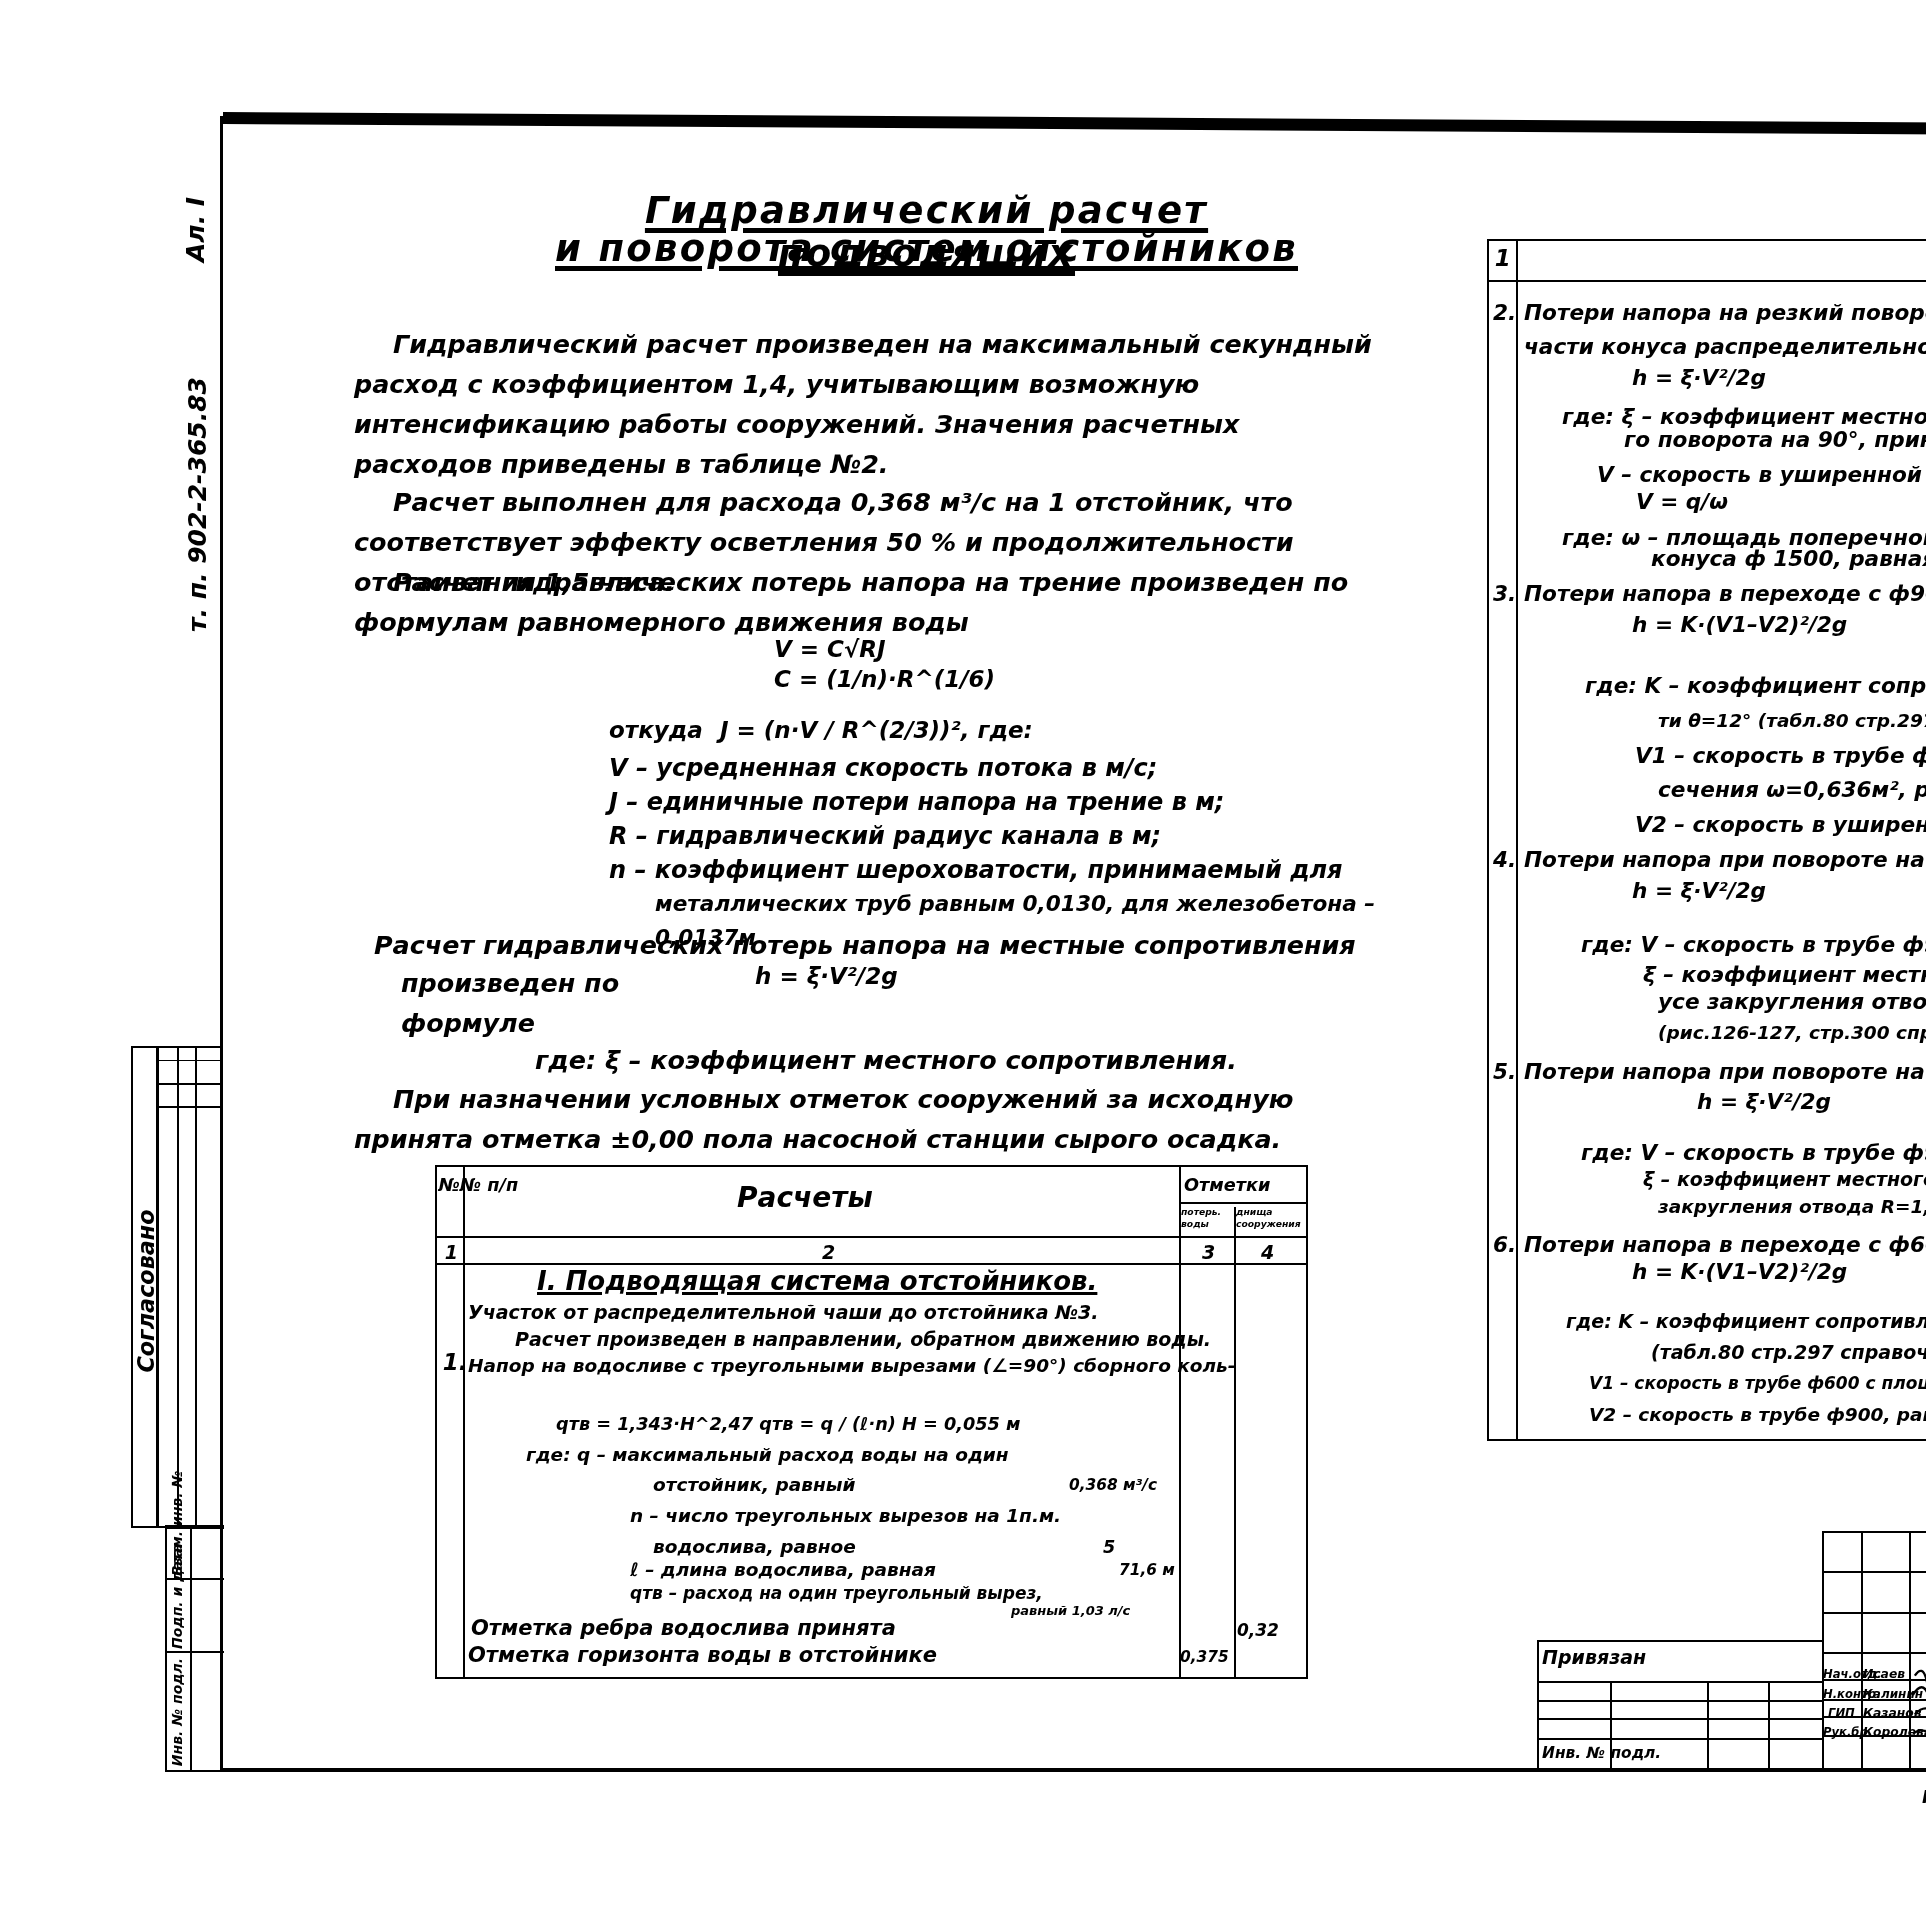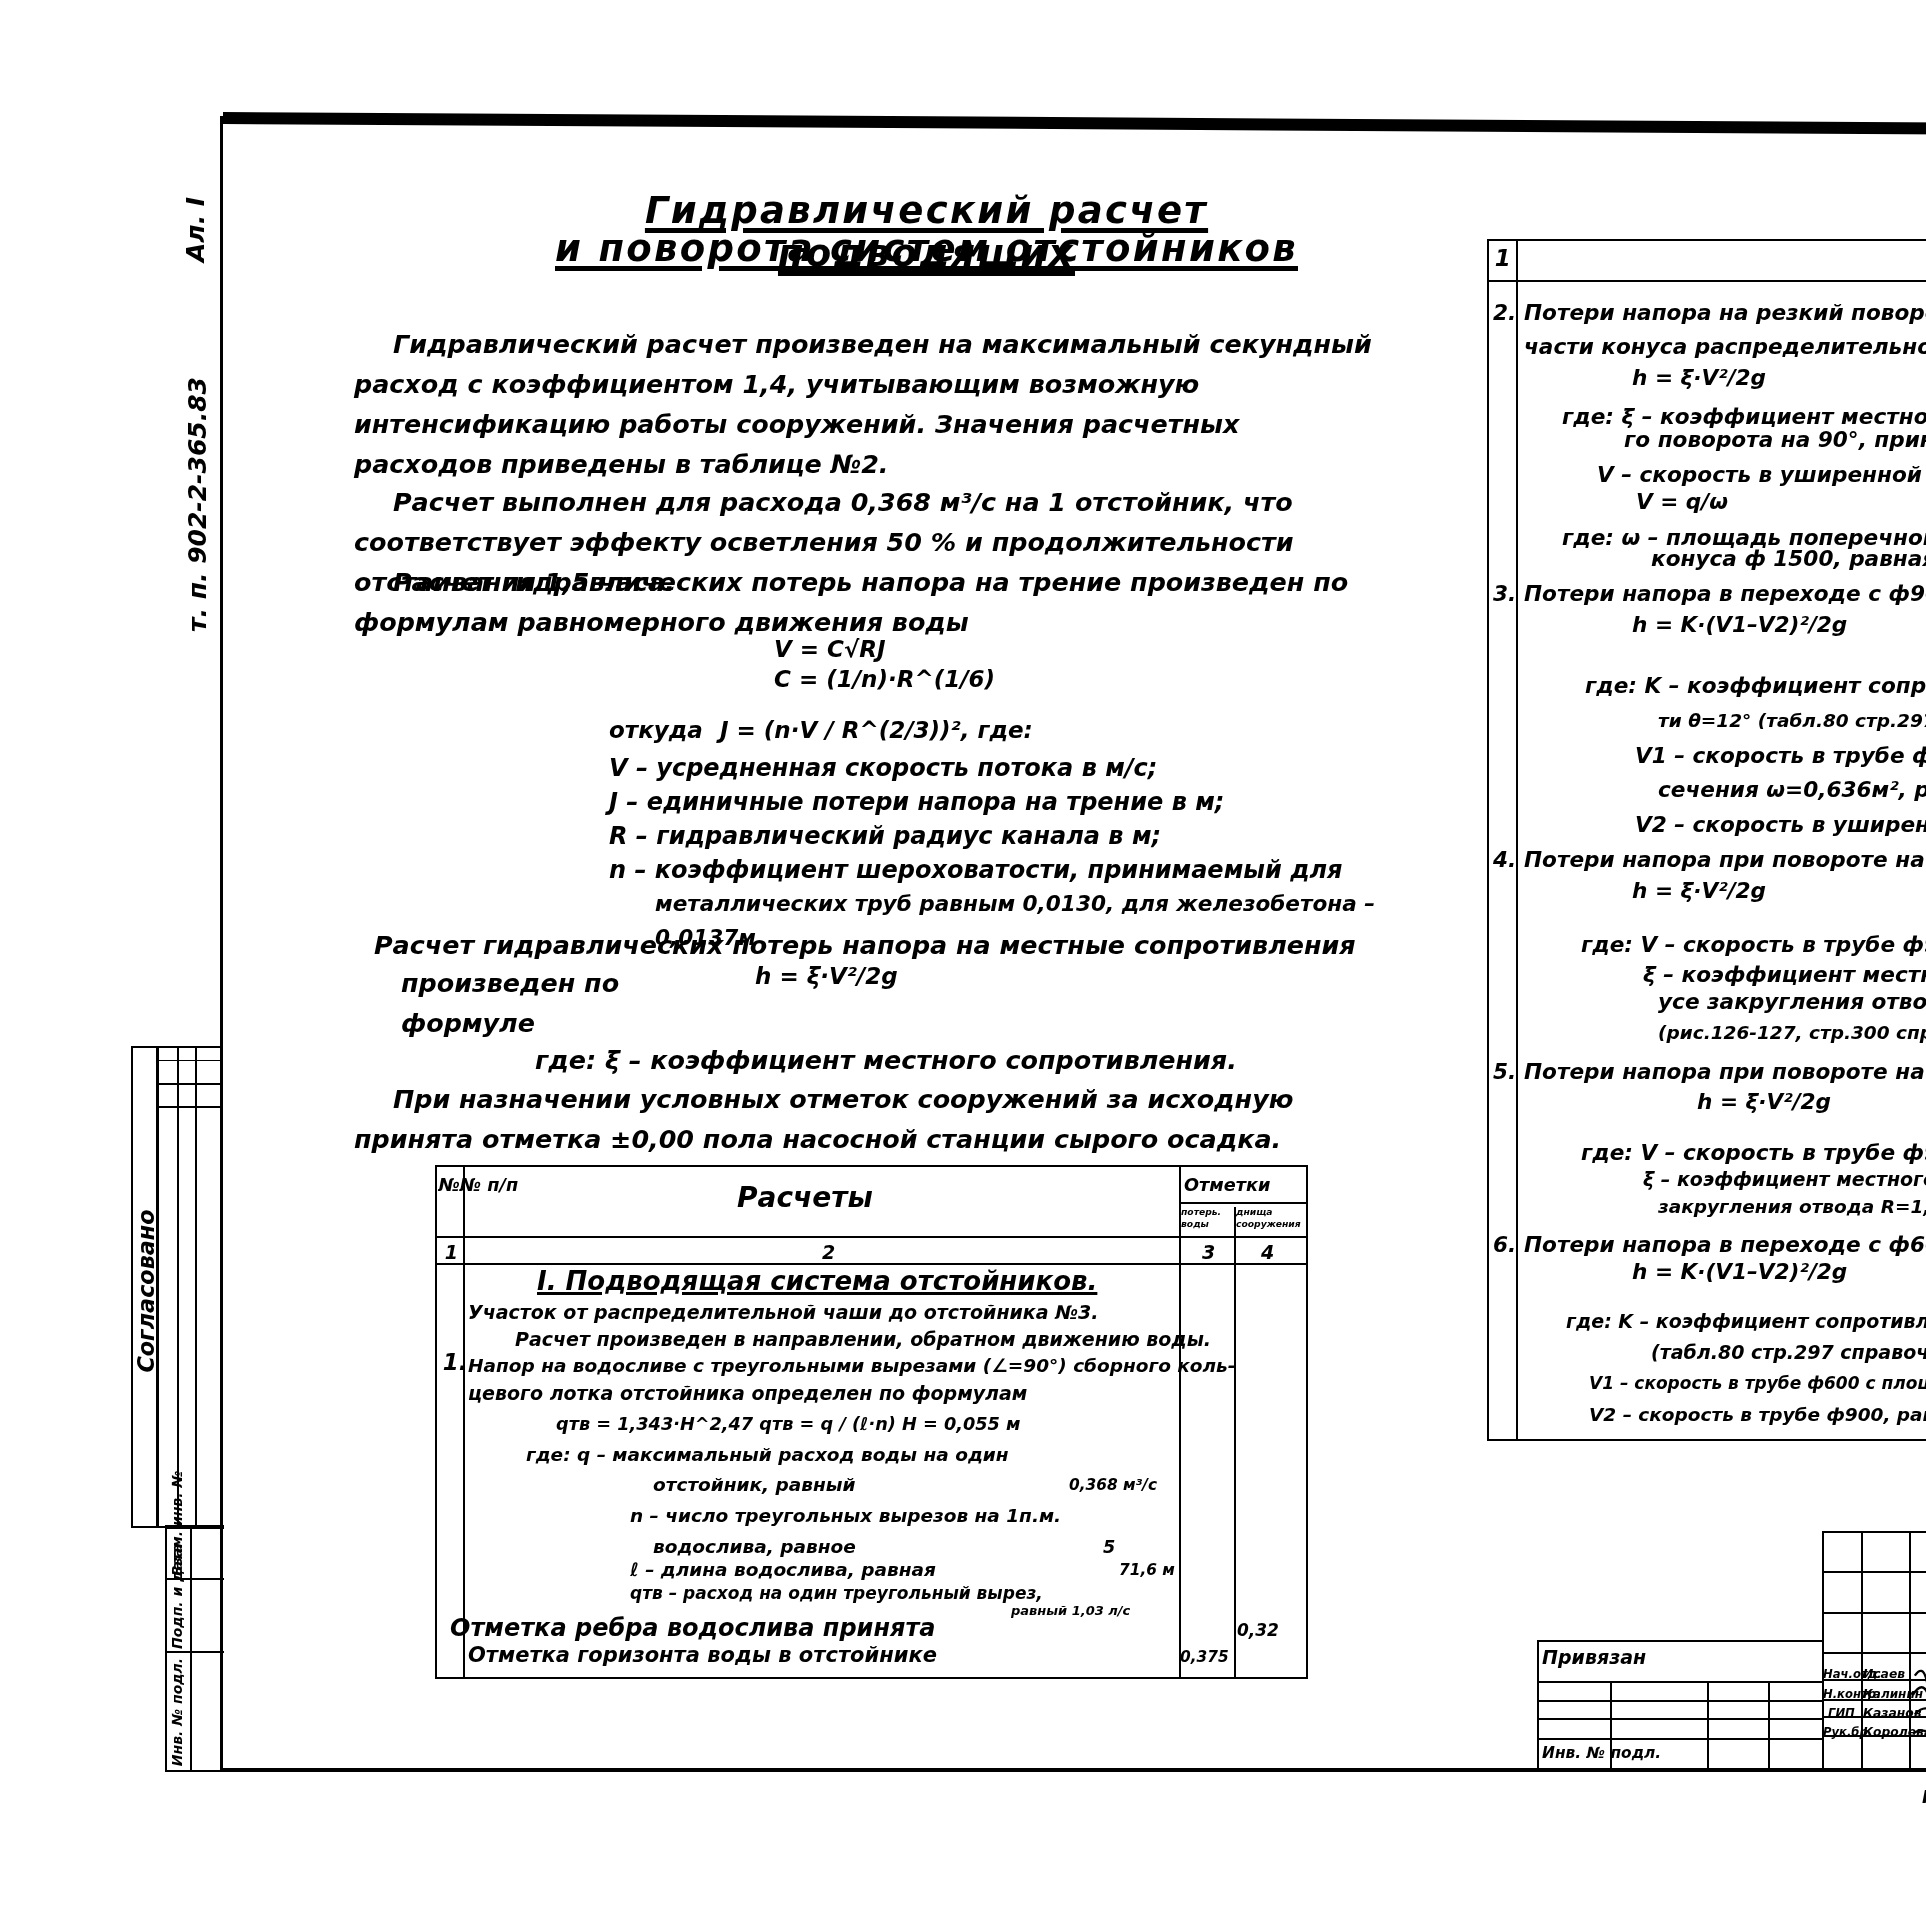--- a/index.html
+++ b/index.html
@@ -87,30 +87,29 @@
   <div class="cell-text" style="left:385px; top:71px; font-size:19px;">2</div>
   <div class="cell-text" style="left:765px; top:71px; font-size:19px;">3</div>
   <div class="cell-text" style="left:824px; top:71px; font-size:19px;">4</div>
 
   <div class="cell-text" style="left:100px; top:100px; font-size:26px; text-decoration:underline; text-decoration-thickness:3.1px;">I. Подводящая система отстойников.</div>
   <div class="cell-text" style="left:5.8px; top:181px; font-size:23px;">1.</div>
 
   <div class="cell-text" style="left:31px; top:131px; font-size:19px;">Участок от распределительной чаши до отстойника №3.</div>
   <div class="cell-text" style="left:31px; top:158px; font-size:19px;margin-left:47px;">Расчет произведен в направлении, обратном движению воды.</div>
   <div class="cell-text" style="left:31px; top:185px; font-size:18.5px;">Напор на водосливе с треугольными вырезами (∠=90°) сборного коль-</div>
-  <div class="cell-text" style="left:31px; top:212px; font-size:19px;">цевого лотка отстойника определен по формулам</div>
   <div class="cell-text" style="left:119px; top:243px; font-size:17.7px;">qтв = 1,343·H^2,47    qтв = q / (ℓ·n)    H = 0,055 м</div>
   <div class="cell-text" style="left:89px; top:274px; font-size:18.5px;">где:  q – максимальный расход воды на один</div>
   <div class="cell-text" style="left:216px; top:304px; font-size:18.5px;">отстойник, равный</div>
   <div class="cell-text" style="left:193px; top:335px; font-size:18.5px;">n – число треугольных вырезов на 1п.м.</div>
   <div class="cell-text" style="left:216px; top:366px; font-size:18.5px;">водослива, равное</div>
   <div class="cell-text" style="left:193px; top:389px; font-size:18.5px;">ℓ – длина водослива, равная</div>
   <div class="cell-text" style="left:193px; top:412px; font-size:17px;">qтв – расход на один треугольный вырез,</div>
   <div class="cell-text" style="left:574px; top:430px; font-size:13px;">равный 1,03 л/с</div>
-  <div class="cell-text" style="left:13px; top:447px; font-size:24px;">Отметка ребра водослива принята</div>
+  <div class="cell-text" style="left:34px; top:447px; font-size:21px;">Отметка ребра водослива принята</div>
   <div class="cell-text" style="left:31px; top:474px; font-size:21px;">Отметка горизонта воды в отстойнике</div>
 
   <div class="cell-text" style="left:632px; top:304px; font-size:15.4px;">0,368 м³/с</div>
   <div class="cell-text" style="left:666px; top:366px; font-size:17.7px;">5</div>
   <div class="cell-text" style="left:682px; top:389px; font-size:15.4px;">71,6 м</div>
   <div class="cell-text" style="left:800px; top:449px; font-size:17px;">0,32</div>
   <div class="cell-text" style="left:743px; top:476px; font-size:15.4px;">0,375</div>
 </div>
 
 <div class="abs rtable">

